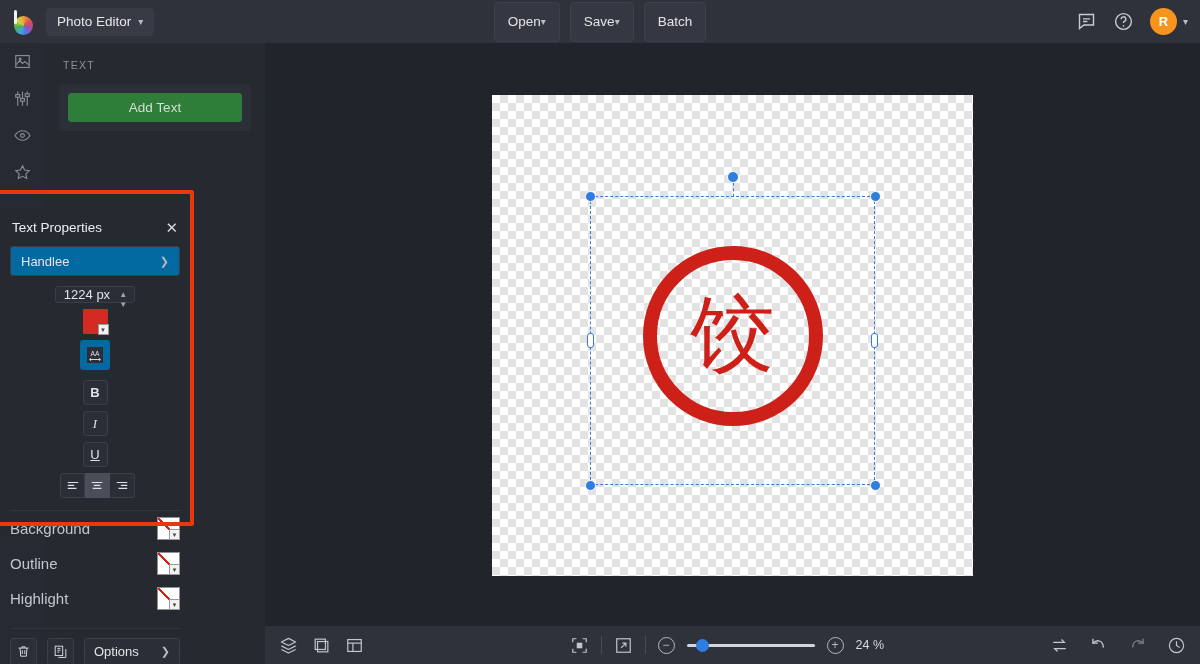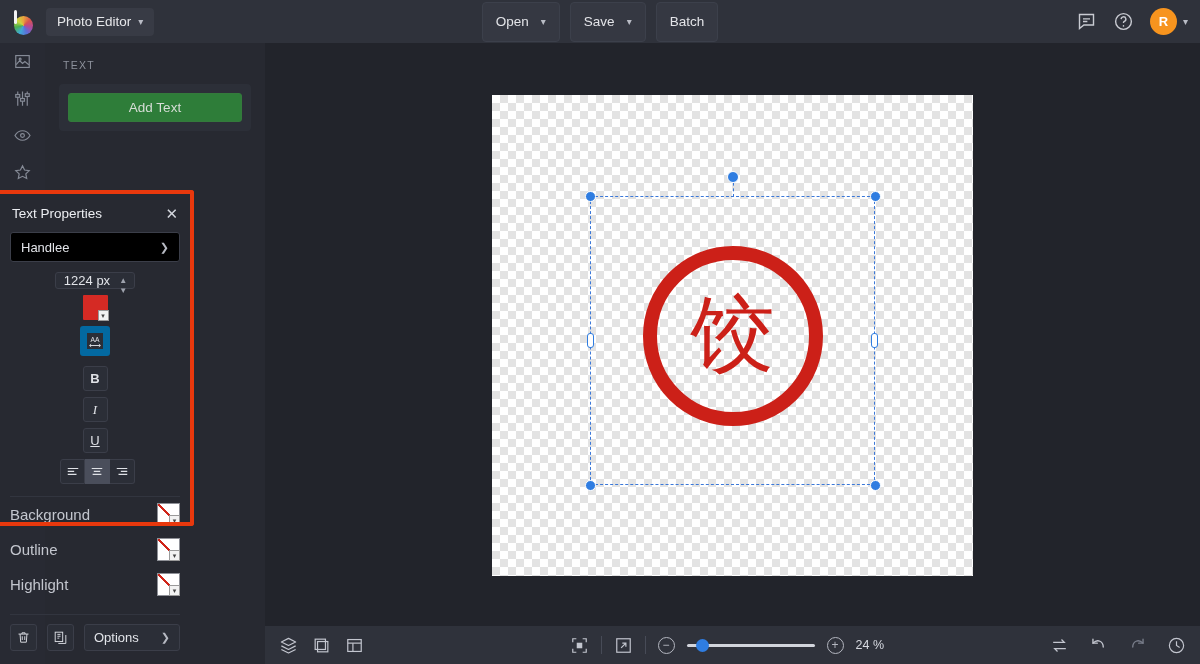--- a/index.html
+++ b/index.html
@@ -34,21 +34,21 @@
     height: 28px; padding: 0 11px; border-radius: 4px;
     background: #383b45; color: #e6e7ea; font-size: 13.5px;
   }
   .topbar-center {
     position: absolute; left: 0; right: 0; top: 0; height: 43px;
     display: flex; align-items: center; justify-content: center; gap: 10px;
     pointer-events: none;
   }
   .topbar-center > * { pointer-events: auto; }
   .tb-btn {
-    display: flex; align-items: center; gap: 12px;
+    display: flex; align-items: center; gap: 0;
     height: 40px; padding: 0 13px; border-radius: 4px;
     background: #353842; color: #e3e4e8; font-size: 13.5px;
     border: 1px solid #3c404b;
   }
   .topbar-right {
     position: absolute; right: 12px; top: 0; height: 43px;
     display: flex; align-items: center; gap: 16px;
   }
   .icon-btn { display: flex; align-items: center; justify-content: center; color: #c9cbd2; }
   .avatar {
@@ -88,36 +88,36 @@
     border: 1px solid #347a3c;
   }
 
   
   .tp-highlight {
     position: absolute; left: 0; top: 190px; width: 194px; height: 336px;
     border: 4px solid #e8380d; border-left: none;
     border-radius: 0 3px 3px 0;
   }
   .tp-panel {
-    position: absolute; left: 0; top: 194px; width: 190px; height: 328px;
+    position: absolute; left: 0; top: 208px; width: 190px; height: 328px;
     background: #272931;
     color: #dfe1e6;
   }
   .tp-head {
     height: 38px; display: flex; align-items: center; justify-content: space-between;
     padding: 0 12px 0 12px;
   }
   .tp-title { font-size: 13.5px; color: #eceef2; }
   .tp-close { color: #d3d6dd; font-size: 15px; line-height: 1; }
   .tp-body { padding: 0 10px; }
   .row { display: flex; align-items: center; gap: 6px; flex-direction: column; }
 
   .font-select {
     height: 30px; width: 100%; border: 1px solid #3b3e49; border-radius: 3px;
-    background: #000000; display: flex; align-items: center; justify-content: space-between;
+    background: #0369a1; display: flex; align-items: center; justify-content: space-between;
     padding: 0 10px; font-size: 13px; color: #e2e4e9;
   }
   .size-row { margin-top: 10px; }
   .size-input {
     flex: 1; height: 30px; border: 1px solid #3b3e49; border-radius: 3px;
     background: #2b2e37; display: flex; align-items: center; justify-content: flex-end;
     padding: 0 24px 0 8px; font-size: 13px; color: #e2e4e9; position: relative;
   }
   .spinner {
     position: absolute; right: 7px; top: 4px; display: flex; flex-direction: column;

